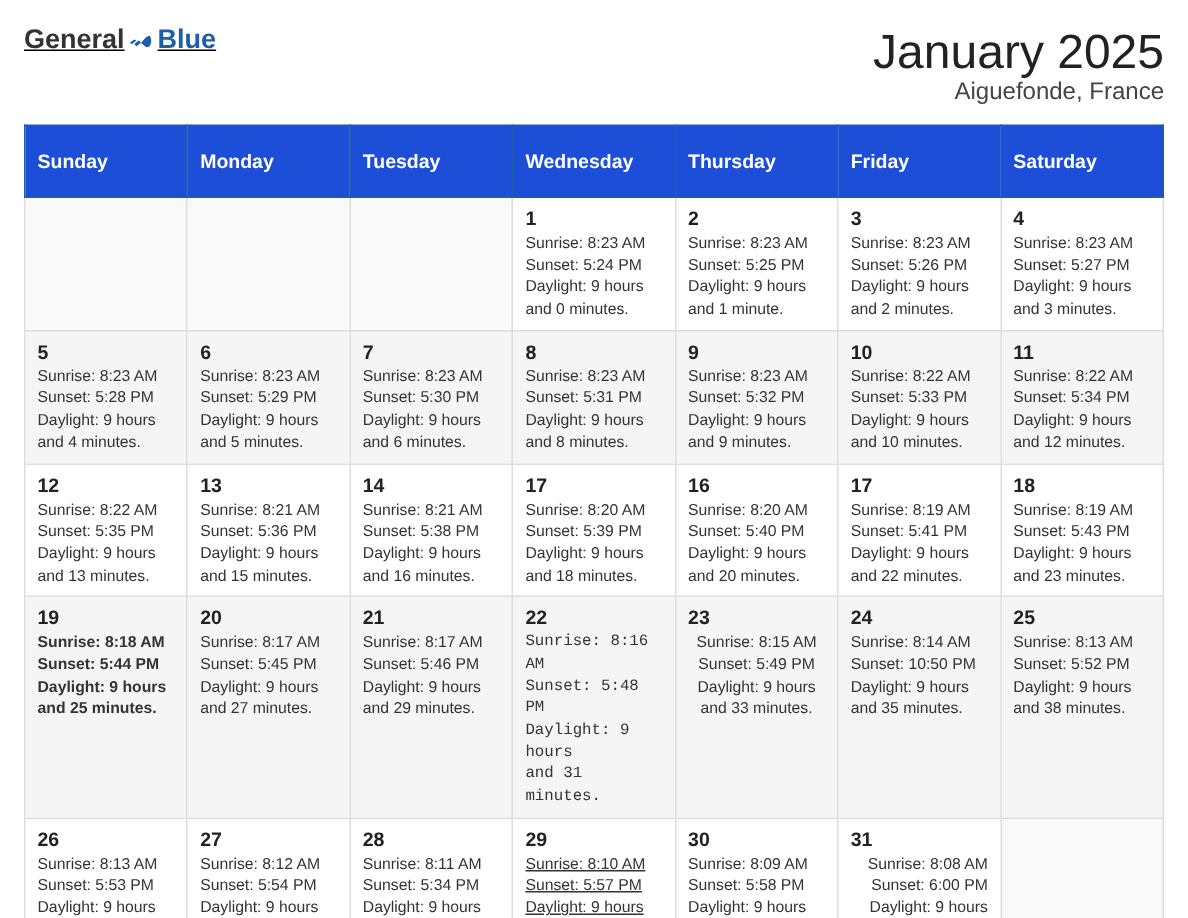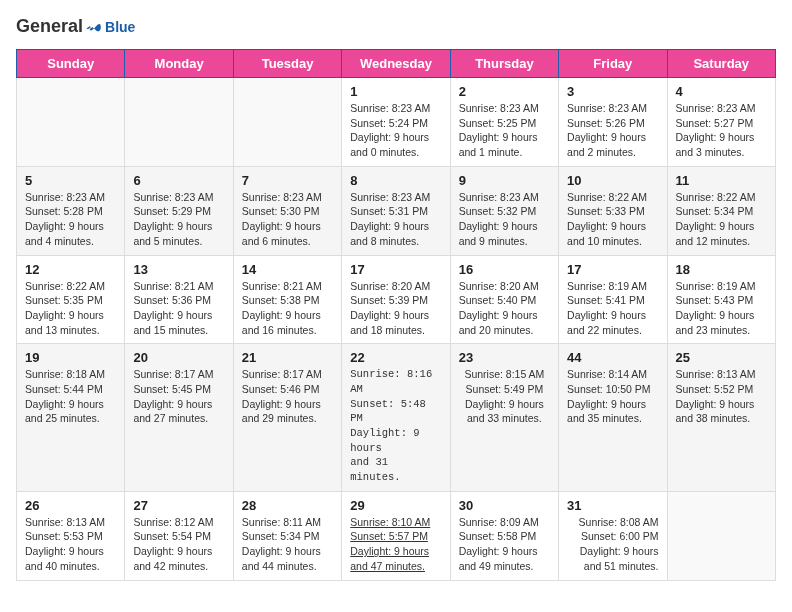--- a/index.html
+++ b/index.html
@@ -13,20 +13,21 @@
     .header {
       display: flex;
       justify-content: space-between;
       align-items: flex-start;
       margin-bottom: 12px;
     }
     .logo {
       display: flex;
       flex-direction: column;
       align-items: flex-start;
+      text-decoration: underline;
     }
     .logo-text {
       display: flex;
       align-items: center;
       gap: 2px;
     }
     .logo-icon {
       width: 18px;
       height: 18px;
     }
@@ -41,24 +42,24 @@
     .location-title {
       font-size: 16px;
       color: #444;
     }
     .calendar {
       width: 100%;
       border-collapse: collapse;
       border: 1px solid #ccc;
     }
     .calendar th {
-      background-color: #ec4899;
+      background-color: #1d4ed8;
       color: #fff;
-      text-align: center;
-      padding: 6px 8px;
+      text-align: left;
+      padding: 16px 8px;
       font-size: 13px;
       border: 1px solid #1a5fa8;
     }
     .calendar td {
       vertical-align: top;
       padding: 6px 8px;
       border: 1px solid #ddd;
       width: 108px;
       min-height: 80px;
       background: #fff;
@@ -85,22 +86,26 @@
 <body>
 
 <div class="header">
   <div class="logo">
     <div class="logo-text">
       <span style="font-size:18px;font-weight:bold;color:#333;">General</span>
       <svg class="logo-icon" viewBox="0 0 24 24" xmlns="http://www.w3.org/2000/svg">
         <path d="M20 8c-1.5 0-3 .5-4 1.5L12 14l-2-2-4 3 2 2 4-3 4 3.5c1 .5 2.5.5 3.5-.5C21 15 22 12 20 8z" fill="#1a5fa8"></path>
         <path d="M6 11l-4 3 2 1 4-3z" fill="#1a5fa8"></path>
       </svg>
-      <span style="font-size:14px;font-weight:bold;color:#1a5fa8;">Blue</span>
+      <span style="font-size:18px;font-weight:bold;color:#1a5fa8;">Blue</span>
     </div>
+  </div>
+  <div class="title-block">
+    <div class="month-title">January 2025</div>
+    <div class="location-title">Aiguefonde, France</div>
   </div>
 </div>
 
 <table class="calendar">
   <thead>
     <tr>
     <th>Sunday</th>
         <th>Monday</th>
         <th>Tuesday</th>
         <th>Wednesday</th>
@@ -241,21 +246,21 @@
           <div class="day-number">18</div>
           <div class="day-info" style="white-space: pre-line;">Sunrise: 8:19 AM
 Sunset: 5:43 PM
 Daylight: 9 hours
 and 23 minutes.</div>
         </td>
       </tr>
       <tr>
         <td>
           <div class="day-number">19</div>
-          <div class="day-info" style="white-space: pre-line;">Sunrise: 8:18 AM
+          <div class="day-info" style="white-space: pre-line; font-weight: bold;">Sunrise: 8:18 AM
 Sunset: 5:44 PM
 Daylight: 9 hours
 and 25 minutes.</div>
         </td>
         <td>
           <div class="day-number">20</div>
           <div class="day-info" style="white-space: pre-line;">Sunrise: 8:17 AM
 Sunset: 5:45 PM
 Daylight: 9 hours
 and 27 minutes.</div>
@@ -275,21 +280,21 @@
 and 31 minutes.</div>
         </td>
         <td>
           <div class="day-number">23</div>
           <div class="day-info" style="white-space: pre-line; text-align: center;">Sunrise: 8:15 AM
 Sunset: 5:49 PM
 Daylight: 9 hours
 and 33 minutes.</div>
         </td>
         <td>
-          <div class="day-number">44</div>
+          <div class="day-number">24</div>
           <div class="day-info" style="white-space: pre-line;">Sunrise: 8:14 AM
 Sunset: 10:50 PM
 Daylight: 9 hours
 and 35 minutes.</div>
         </td>
         <td>
           <div class="day-number">25</div>
           <div class="day-info" style="white-space: pre-line;">Sunrise: 8:13 AM
 Sunset: 5:52 PM
 Daylight: 9 hours

